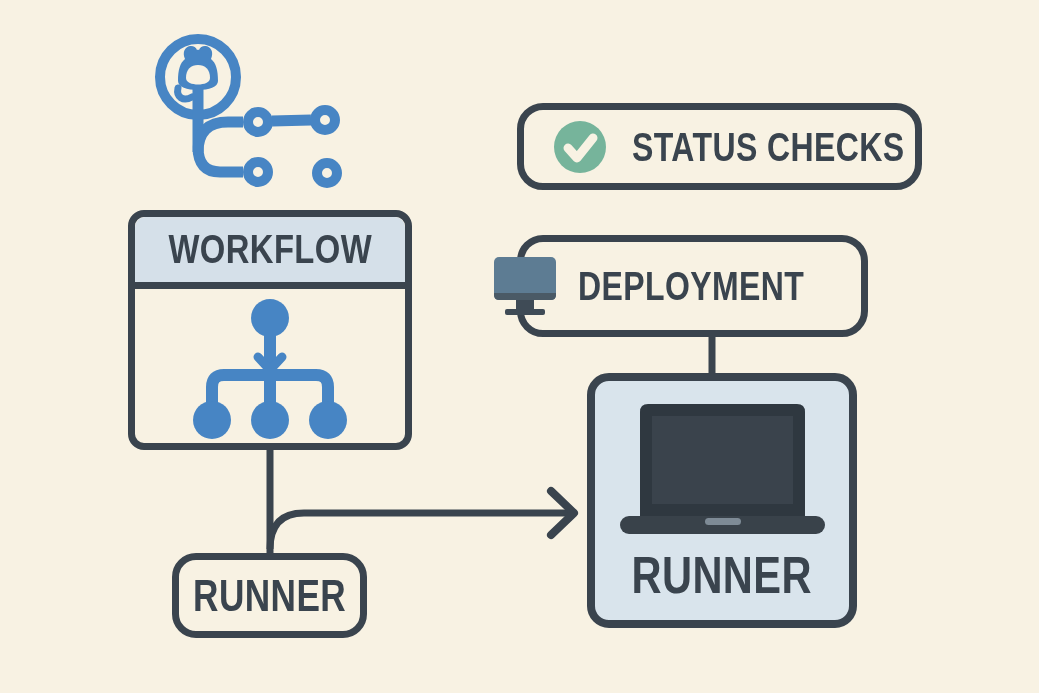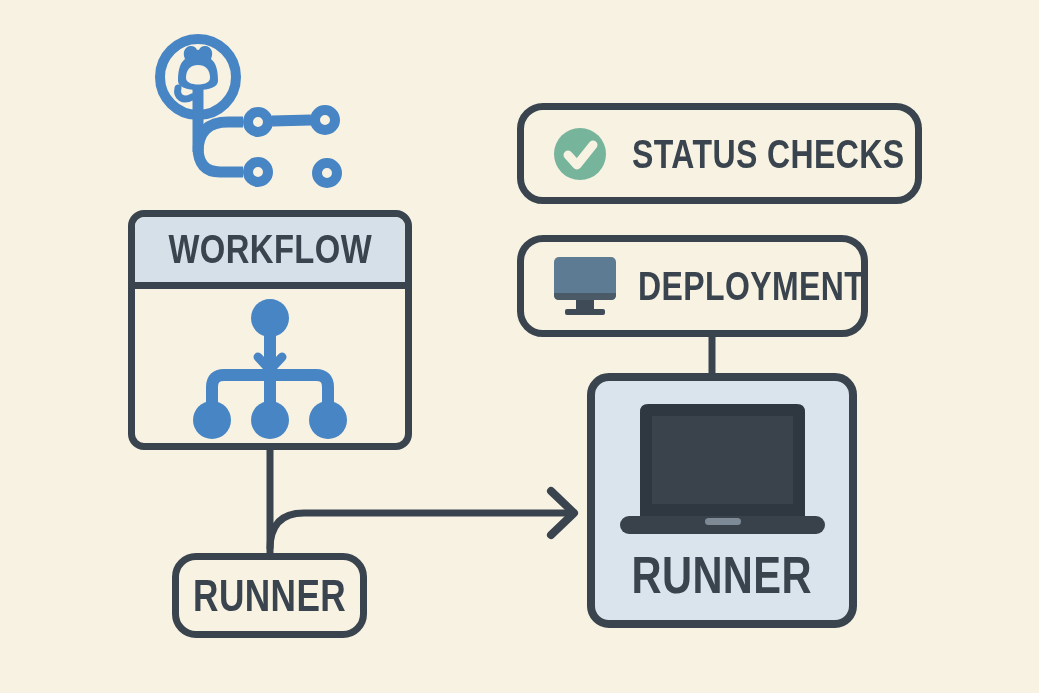--- a/index.html
+++ b/index.html
@@ -42,22 +42,22 @@
   .wf-title{font-size:41px;}
   .wf-body{position:relative; height:154px; display:flex; align-items:center; justify-content:center;}
   .tree-blue{fill:var(--accent-blue);}
   .tree-line{stroke:var(--accent-blue); fill:none;}
 
   
   .pill{
     border-radius:26px; background:var(--background);
     display:flex; align-items:center; padding-left:30px;
   }
-  .status-box{left:517px; top:103px; width:405px; height:101px;}
-  .deploy-box{left:517px; top:235px; width:351px; height:102px;}
+  .status-box{left:517px; top:103px; width:405px; height:87px;}
+  .deploy-box{left:517px; top:235px; width:351px; height:102px;justify-content:flex-end;}
   .pill-label{font-size:40px; transform-origin:left center;}
   .check-circle{
     width:52px; height:52px; border-radius:50%; background:var(--success-green);
     display:flex; align-items:center; justify-content:center; margin-right:26px; flex:none;
   }
   .monitor{margin-right:22px; flex:none;}
 
   
   .runner-node-box{
     left:172px; top:553px; width:195px; height:85px; border-radius:24px;

